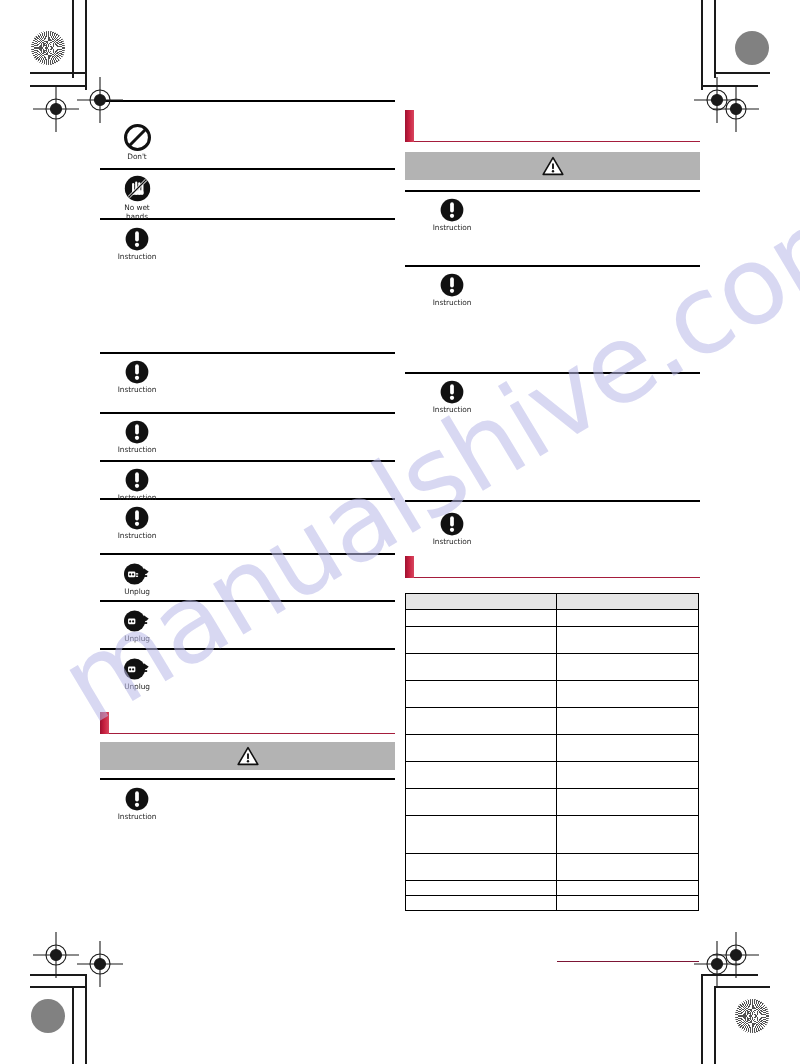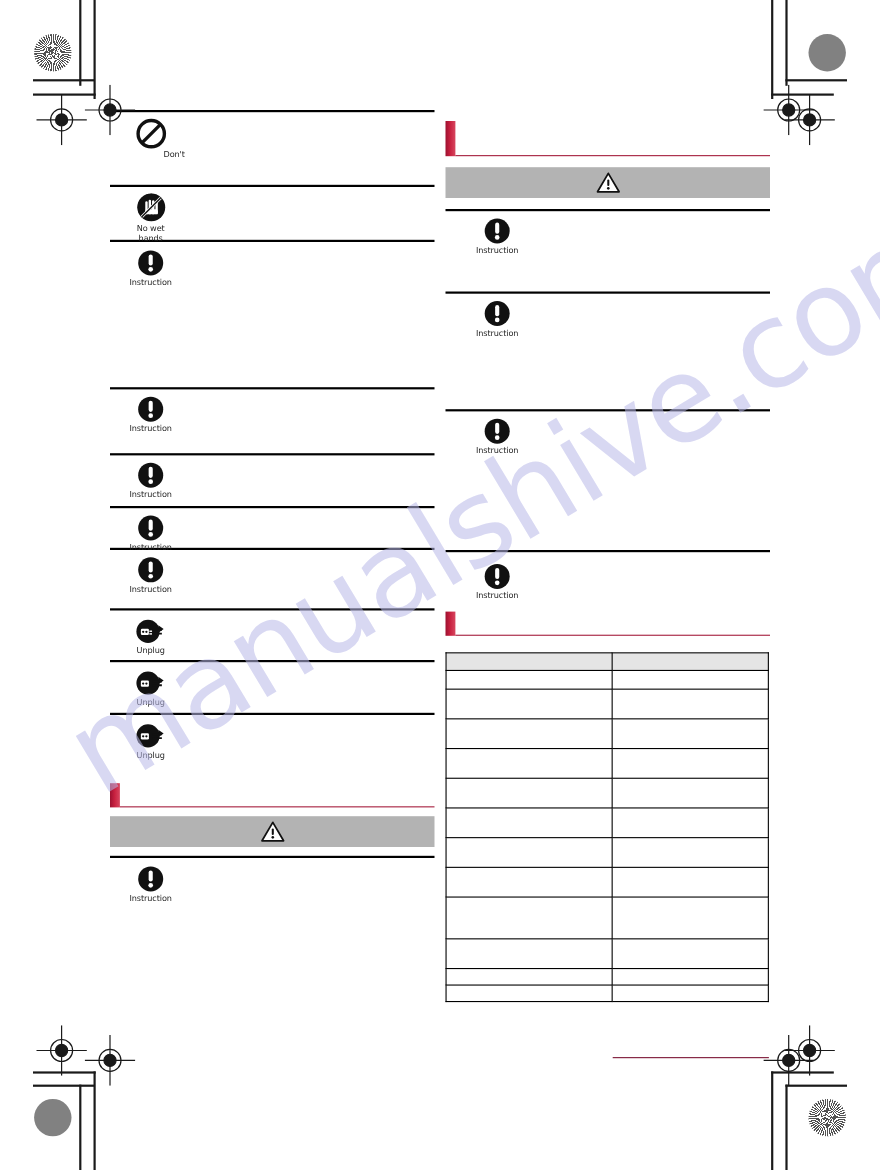--- a/index.html
+++ b/index.html
@@ -283,21 +283,21 @@
     <div class="rule" style="top:218px;"></div>
     <div class="rule" style="top:352px;"></div>
     <div class="rule" style="top:412px;"></div>
     <div class="rule" style="top:460px;"></div>
     <div class="rule" style="top:498px;"></div>
     <div class="rule" style="top:553px;"></div>
     <div class="rule" style="top:600px;"></div>
     <div class="rule" style="top:648px;"></div>
     <div class="rule" style="top:778px;"></div>
 
-    <div class="iconblk" style="left:6px; top:107px;text-align:right;">
+    <div class="iconblk" style="left:6px; top:123px;">
       <svg class="glyph" width="29" height="29" viewBox="0 0 32 32">
         <circle cx="16" cy="16" r="13.2" fill="none" stroke="#111" stroke-width="3.4"></circle>
         <line x1="7.2" y1="24.8" x2="24.8" y2="7.2" stroke="#111" stroke-width="3.4"></line>
       </svg>
       <span class="cap">Don't</span>
     </div>
 
     <div class="iconblk" style="left:6px; top:174px;">
       <svg class="glyph" width="29" height="29" viewBox="0 0 32 32">
         <circle cx="16" cy="16" r="14" fill="#111"></circle>

